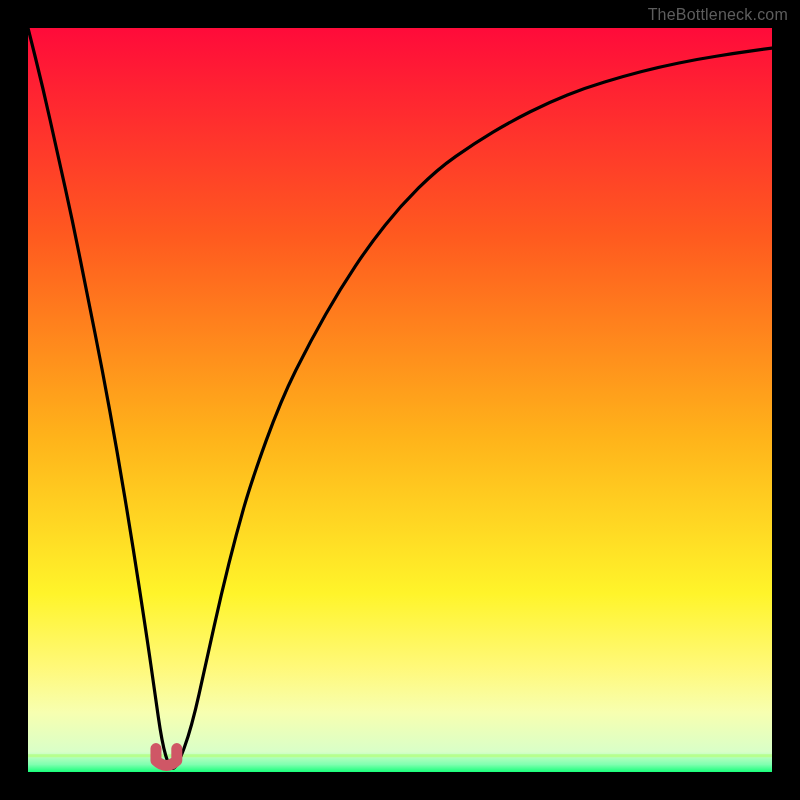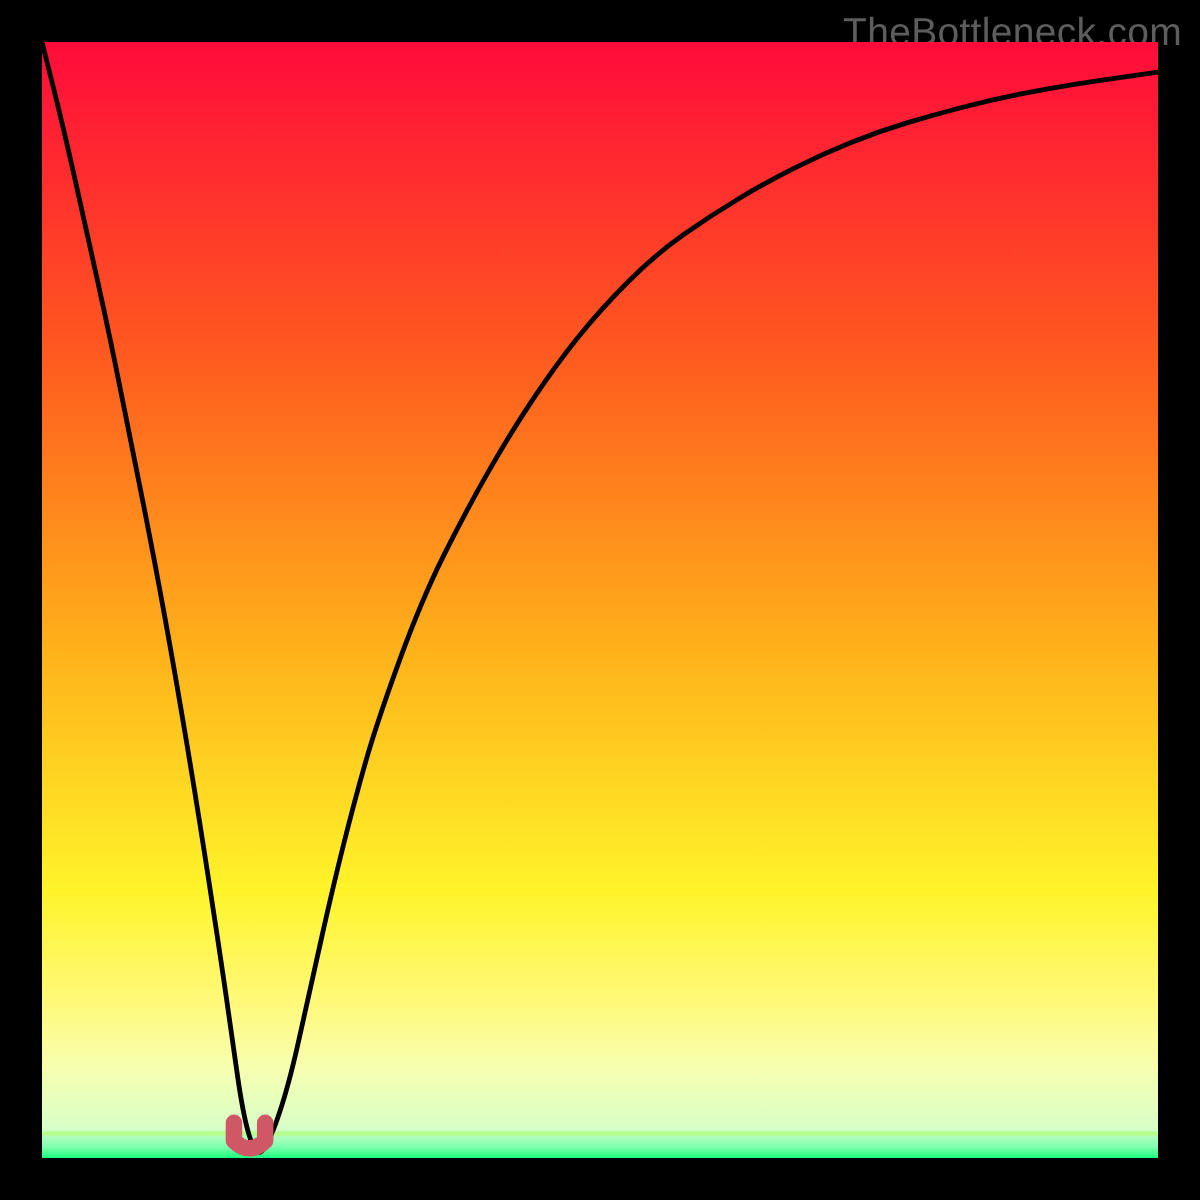--- a/index.html
+++ b/index.html
@@ -24,21 +24,21 @@
     left: 0;
     top: 0;
     width: 744px;
     height: 744px;
   }
   .watermark {
     position: absolute;
     top: 6px;
     right: 12px;
     color: #5d5d5d;
-    font-size: 26px;
+    font-size: 16px;
     font-weight: 500;
     letter-spacing: 0.2px;
     user-select: none;
     margin-left: 13px;
   }
   svg { display: block; }
 </style>
 </head>
 <body>
 

